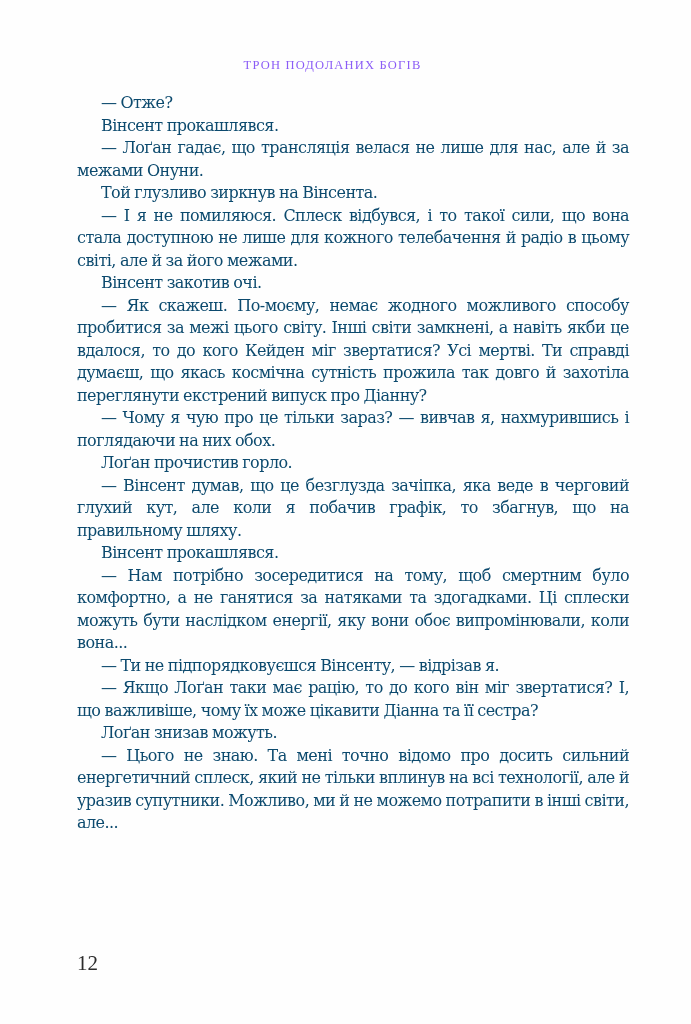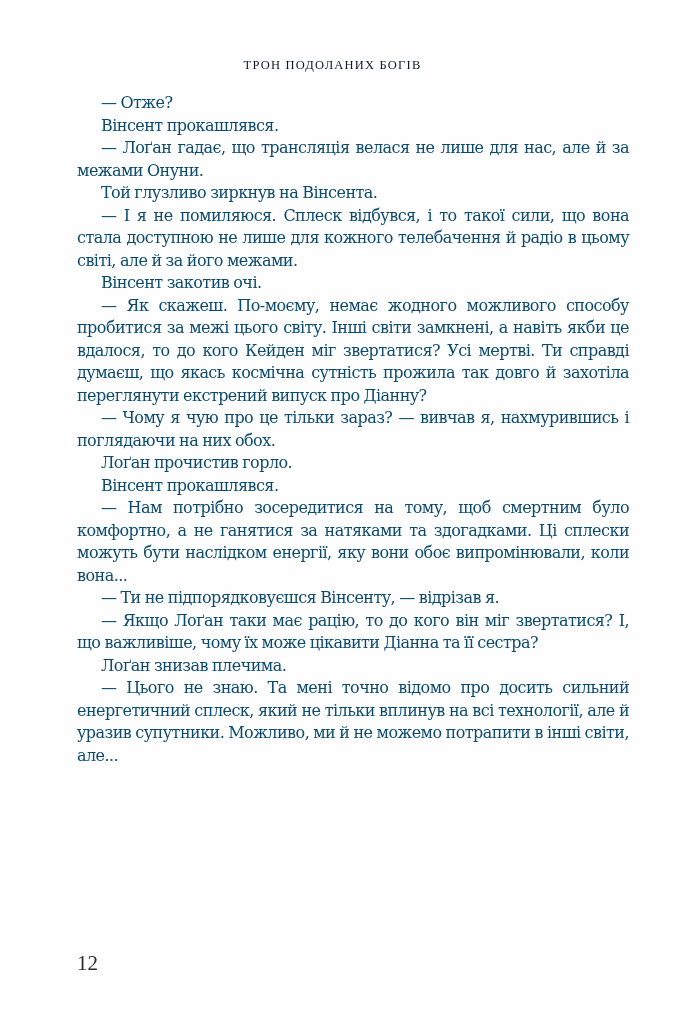--- a/index.html
+++ b/index.html
@@ -1,21 +1,21 @@
 <!DOCTYPE html>
 <html><head>
 <meta charset="utf-8">
 <style>
   html, body { margin: 0; padding: 0; background: #ffffff; }
   body { width: 691px; height: 1024px; position: relative; overflow: hidden; }
   .page { position: absolute; left: 0; top: 0; width: 691px; height: 1024px; background: #fefefe; }
   .running-head {
     position: absolute; top: 58px; left: 0; width: 665px; text-align: center;
     font-family: "Liberation Serif", serif; font-size: 12.5px; letter-spacing: 1.2px;
-    color: #0f172a;
+    color: #8b5cf6;
   }
   .body-text {
     position: absolute; top: 92px; left: 77px; width: 552px;
     font-family: "DejaVu Serif", serif; font-size: 16px; line-height: 22.5px;
     color: #0c4a6e; text-align: justify; hyphens: manual;
     letter-spacing: -0.55px; word-spacing: -0.5px;
   }
   .body-text p { margin: 0; text-indent: 24px; }
   .folio {
     position: absolute; top: 951px; left: 77px;
@@ -31,22 +31,23 @@
   <div class="body-text">
     <p>— Отже?</p>
     <p>Вінсент прокашлявся.</p>
     <p>— Лоґан гадає, що трансляція велася не лише для нас, але й за межами Онуни.</p>
     <p>Той глузливо зиркнув на Вінсента.</p>
     <p>— І я не помиляюся. Сплеск відбувся, і то такої сили, що вона стала доступною не лише для кожного телебачення й радіо в цьому світі, але й за його межами.</p>
     <p>Вінсент закотив очі.</p>
     <p>— Як скажеш. По-моєму, немає жодного можливого способу пробитися за межі цього світу. Інші світи замкнені, а навіть якби це вдалося, то до кого Кейден міг звертатися? Усі мертві. Ти справді думаєш, що якась космічна сутність прожила так довго й захотіла переглянути екстрений випуск про Діанну?</p>
     <p>— Чому я чую про це тільки зараз? — вивчав я, нахмурившись і поглядаючи на них обох.</p>
     <p>Лоґан прочистив горло.</p>
+    <p>— Вінсент думав, що це безглузда зачіпка, яка веде в черговий глухий кут, але коли я побачив графік, то збагнув, що на правильному шляху.</p>
     <p>Вінсент прокашлявся.</p>
     <p>— Нам потрібно зосередитися на тому, щоб смертним було комфортно, а не ганятися за натяками та здогадками. Ці сплески можуть бути наслідком енергії, яку вони обоє випромінювали, коли вона...</p>
     <p>— Ти не підпорядковуєшся Вінсенту, — відрізав я.</p>
     <p>— Якщо Лоґан таки має рацію, то до кого він міг звертатися? І, що важливіше, чому їх може цікавити Діанна та її сестра?</p>
-    <p>Лоґан знизав плечима.</p>
+    <p>Лоґан знизав можуть.</p>
     <p>— Цього не знаю. Та мені точно відомо про досить сильний енергетичний сплеск, який не тільки вплинув на всі технології, але й уразив супутники. Можливо, ми й не можемо потрапити в інші світи, але...</p>
   </div>
 
   <div class="folio">12</div>
 </div>
 
 </body></html>

